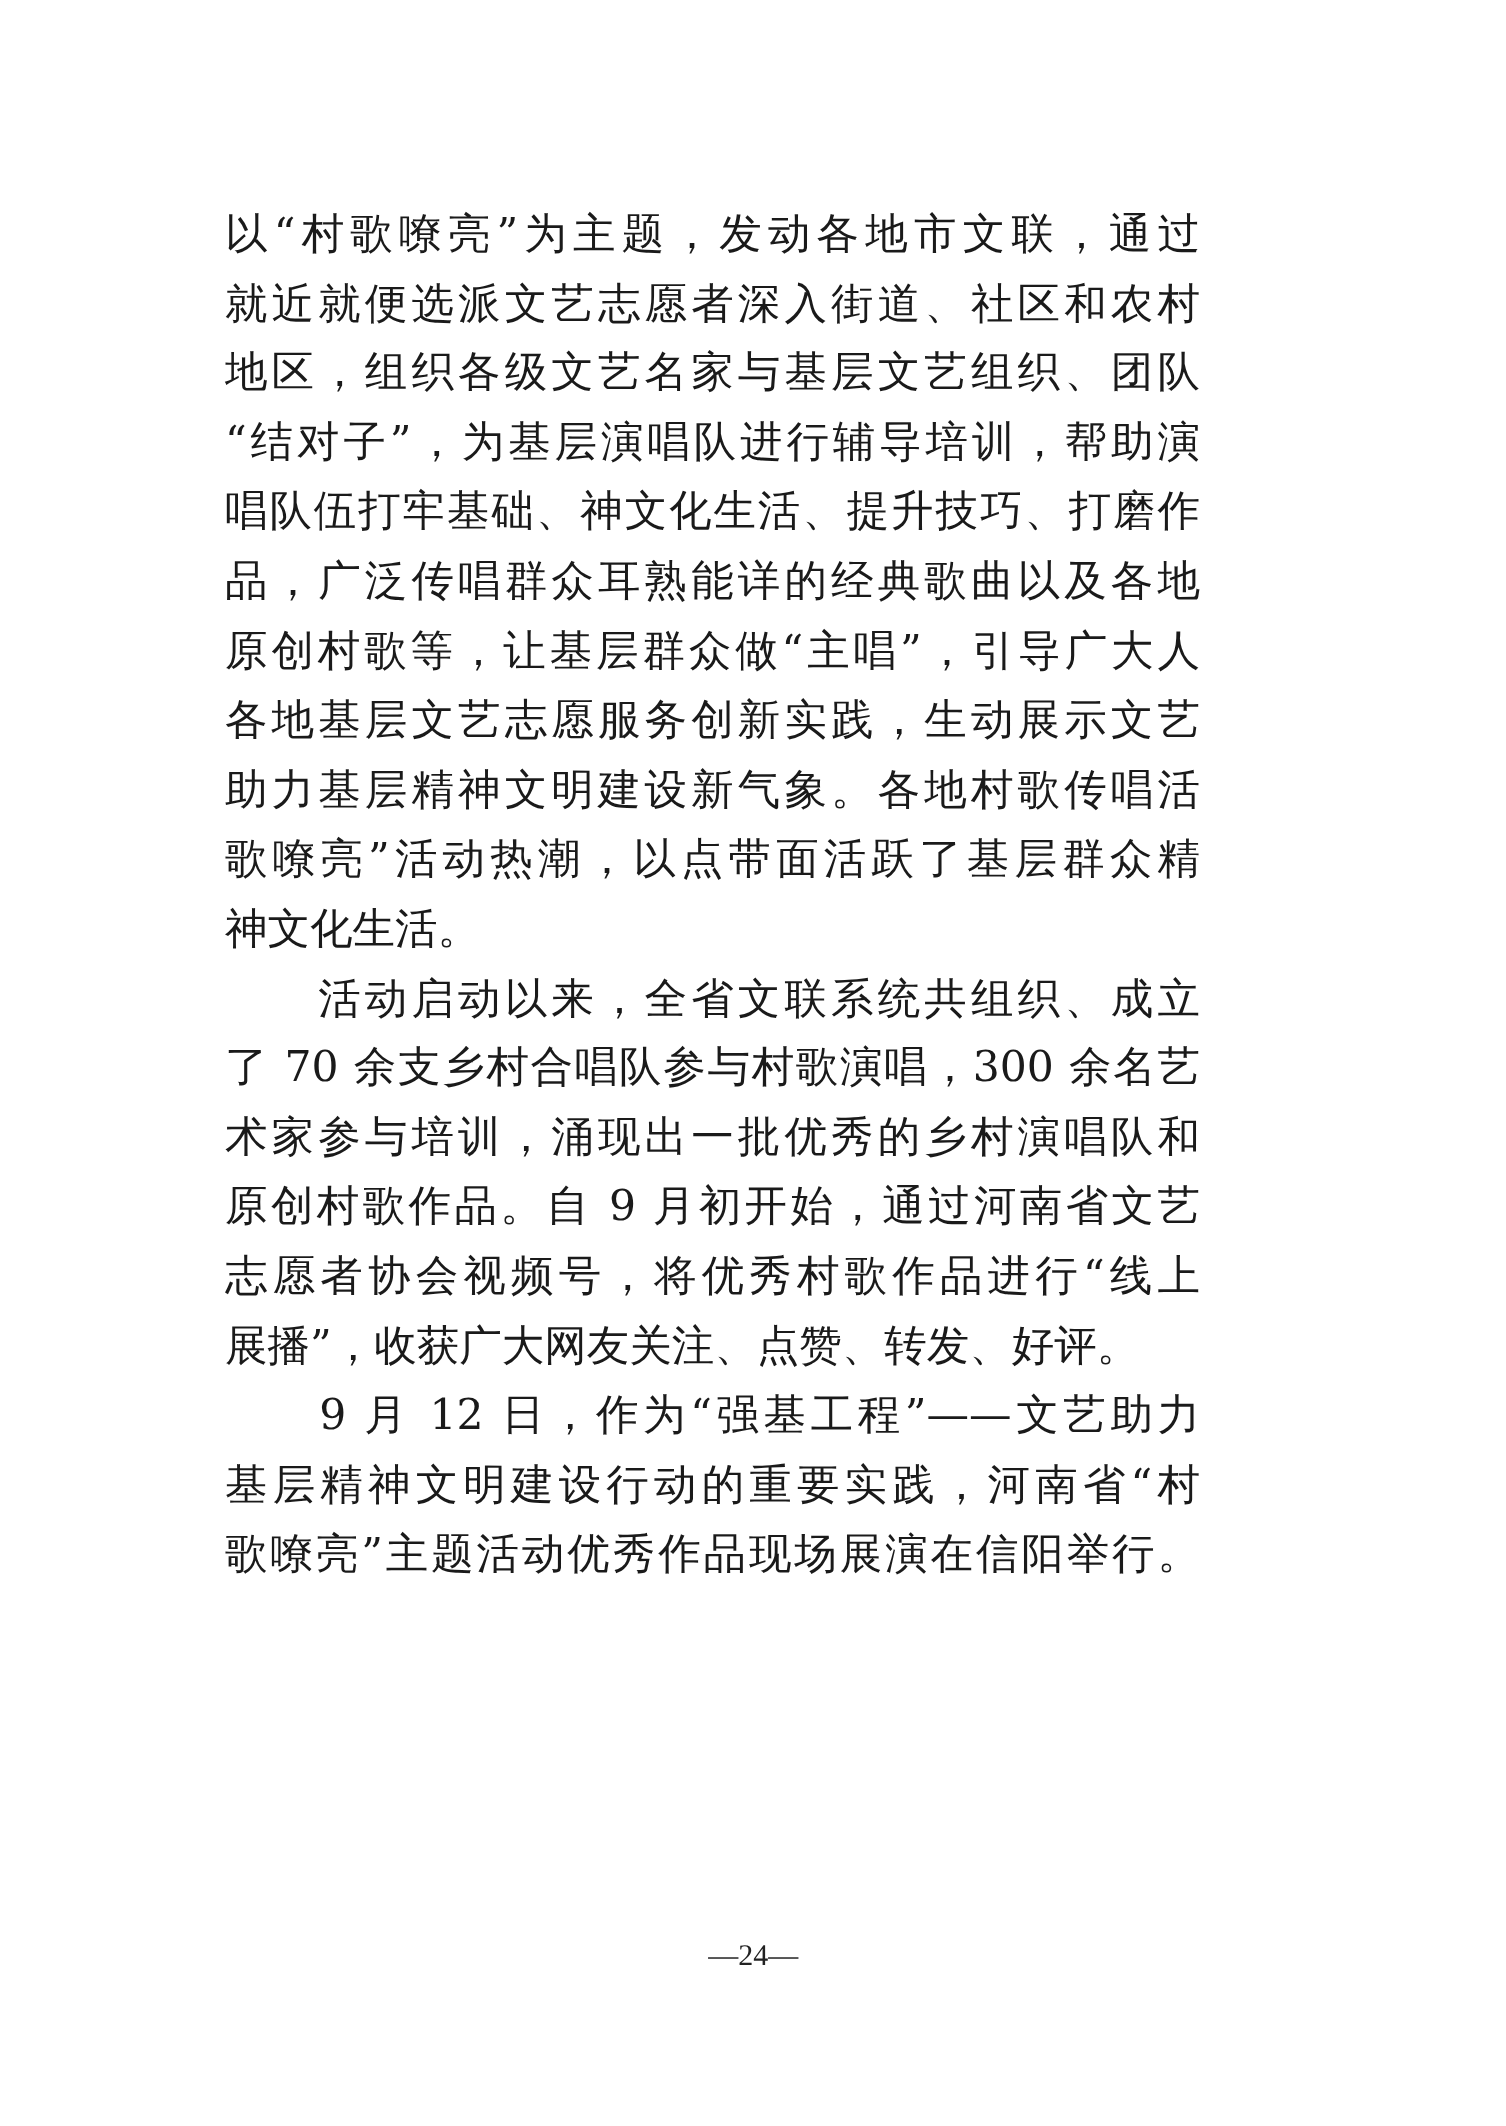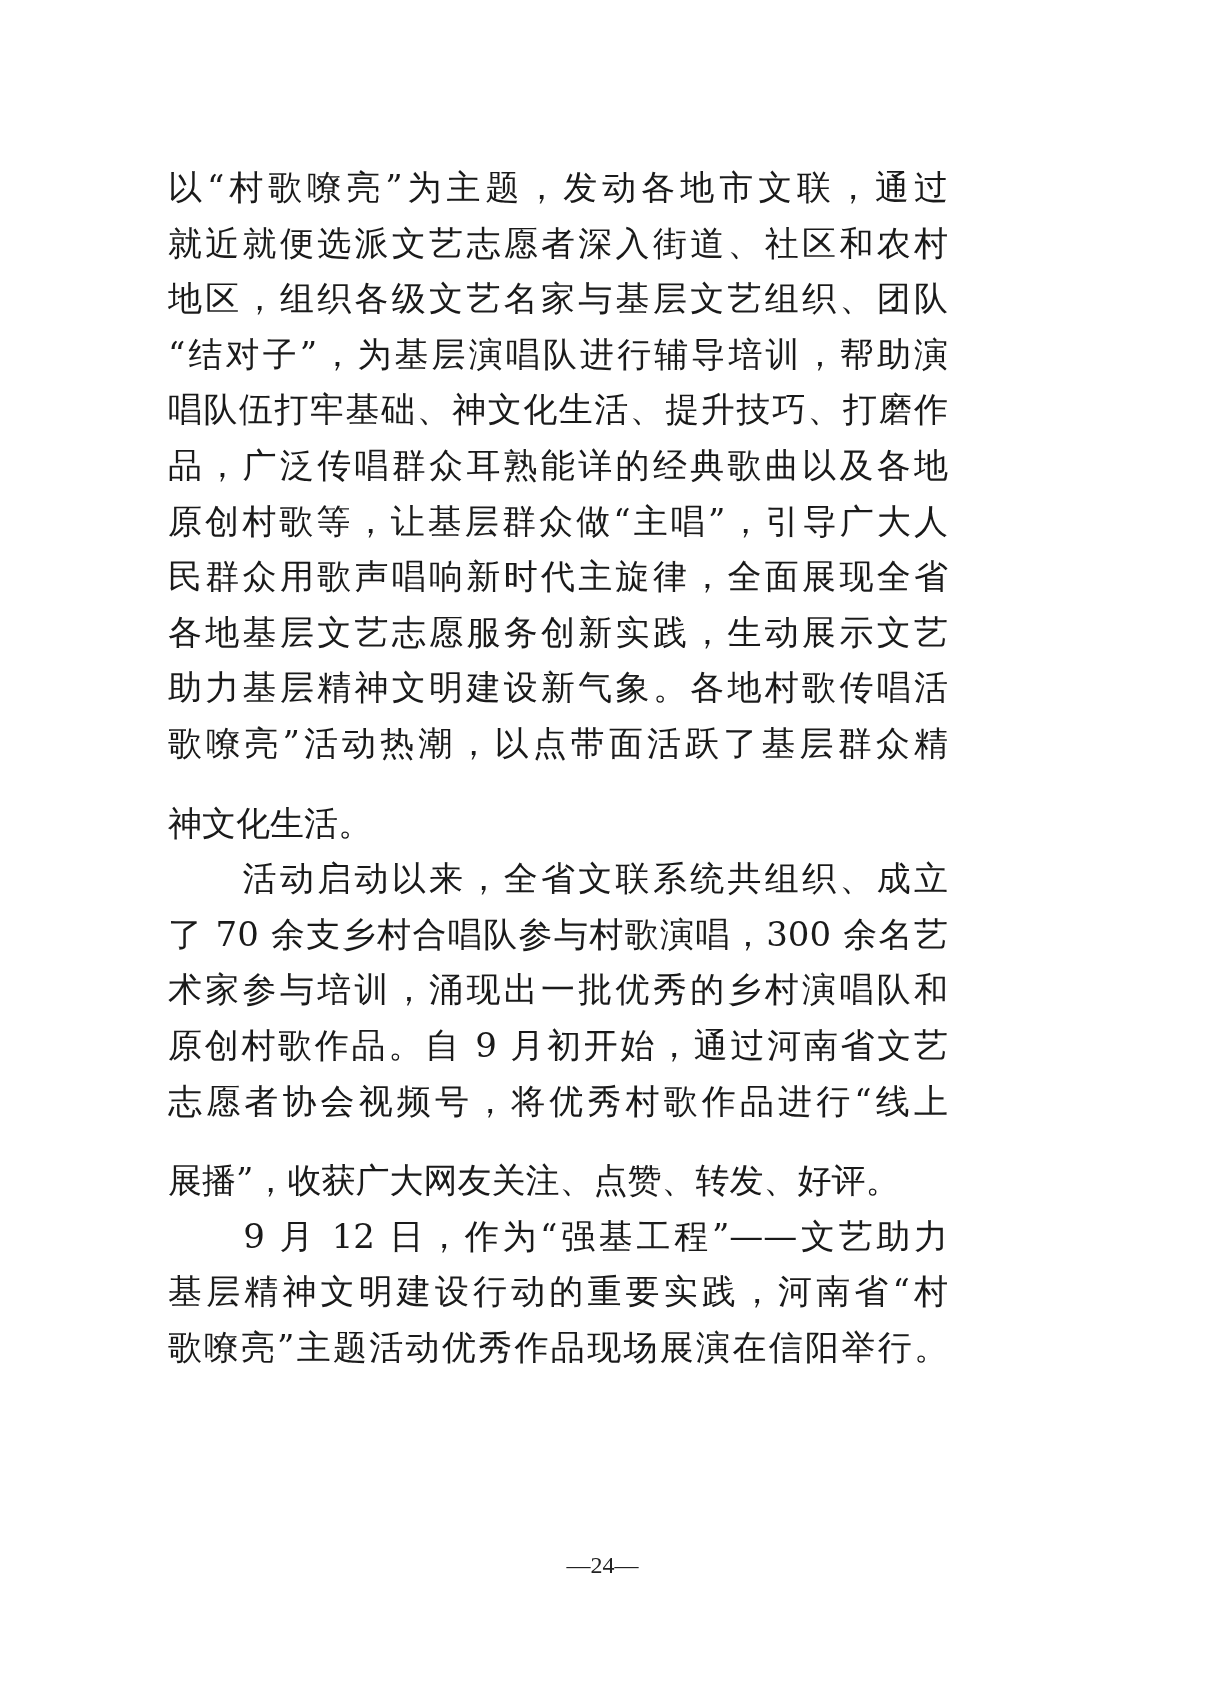--- a/index.html
+++ b/index.html
@@ -18,36 +18,35 @@
   .page {
     position: absolute;
     left: 0;
     top: 0;
     width: 1205px;
     height: 1701px;
     background: #ffffff;
   }
   .body-text {
     position: absolute;
-    left: 168px;
+    left: 180px;
     top: 160px;
     width: 780px;
   }
   .line {
     height: 55.6px;
     line-height: 55.6px;
     font-size: 34px;
     white-space: nowrap;
     text-align: justify;
     text-align-last: justify;
     letter-spacing: 0;
   }
   .line.last {
     text-align-last: left;
-    margin-top: 24px;
   }
   .page-number {
     position: absolute;
     left: 0;
     width: 1205px;
     top: 1552px;
     text-align: center;
     font-family: Liberation Serif, serif;
     font-size: 24px;
     color: #222;
@@ -58,21 +57,20 @@
 
 <div class="page">
   <div class="body-text">
     <div class="line">以“村歌嘹亮”为主题，发动各地市文联，通过</div>
     <div class="line">就近就便选派文艺志愿者深入街道、社区和农村</div>
     <div class="line">地区，组织各级文艺名家与基层文艺组织、团队</div>
     <div class="line">“结对子”，为基层演唱队进行辅导培训，帮助演</div>
     <div class="line">唱队伍打牢基础、神文化生活、提升技巧、打磨作</div>
     <div class="line">品，广泛传唱群众耳熟能详的经典歌曲以及各地</div>
     <div class="line">原创村歌等，让基层群众做“主唱”，引导广大人</div>
-    <div class="line">民群众用歌声唱响新时代主旋律，全面展现全省</div>
     <div class="line">各地基层文艺志愿服务创新实践，生动展示文艺</div>
     <div class="line">助力基层精神文明建设新气象。各地村歌传唱活</div>
     <div class="line">歌嘹亮”活动热潮，以点带面活跃了基层群众精</div>
     <div class="line last">神文化生活。</div>
     <div class="line">　　活动启动以来，全省文联系统共组织、成立</div>
     <div class="line">了 70 余支乡村合唱队参与村歌演唱，300 余名艺</div>
     <div class="line">术家参与培训，涌现出一批优秀的乡村演唱队和</div>
     <div class="line">原创村歌作品。自 9 月初开始，通过河南省文艺</div>
     <div class="line">志愿者协会视频号，将优秀村歌作品进行“线上</div>
     <div class="line last">展播”，收获广大网友关注、点赞、转发、好评。</div>

